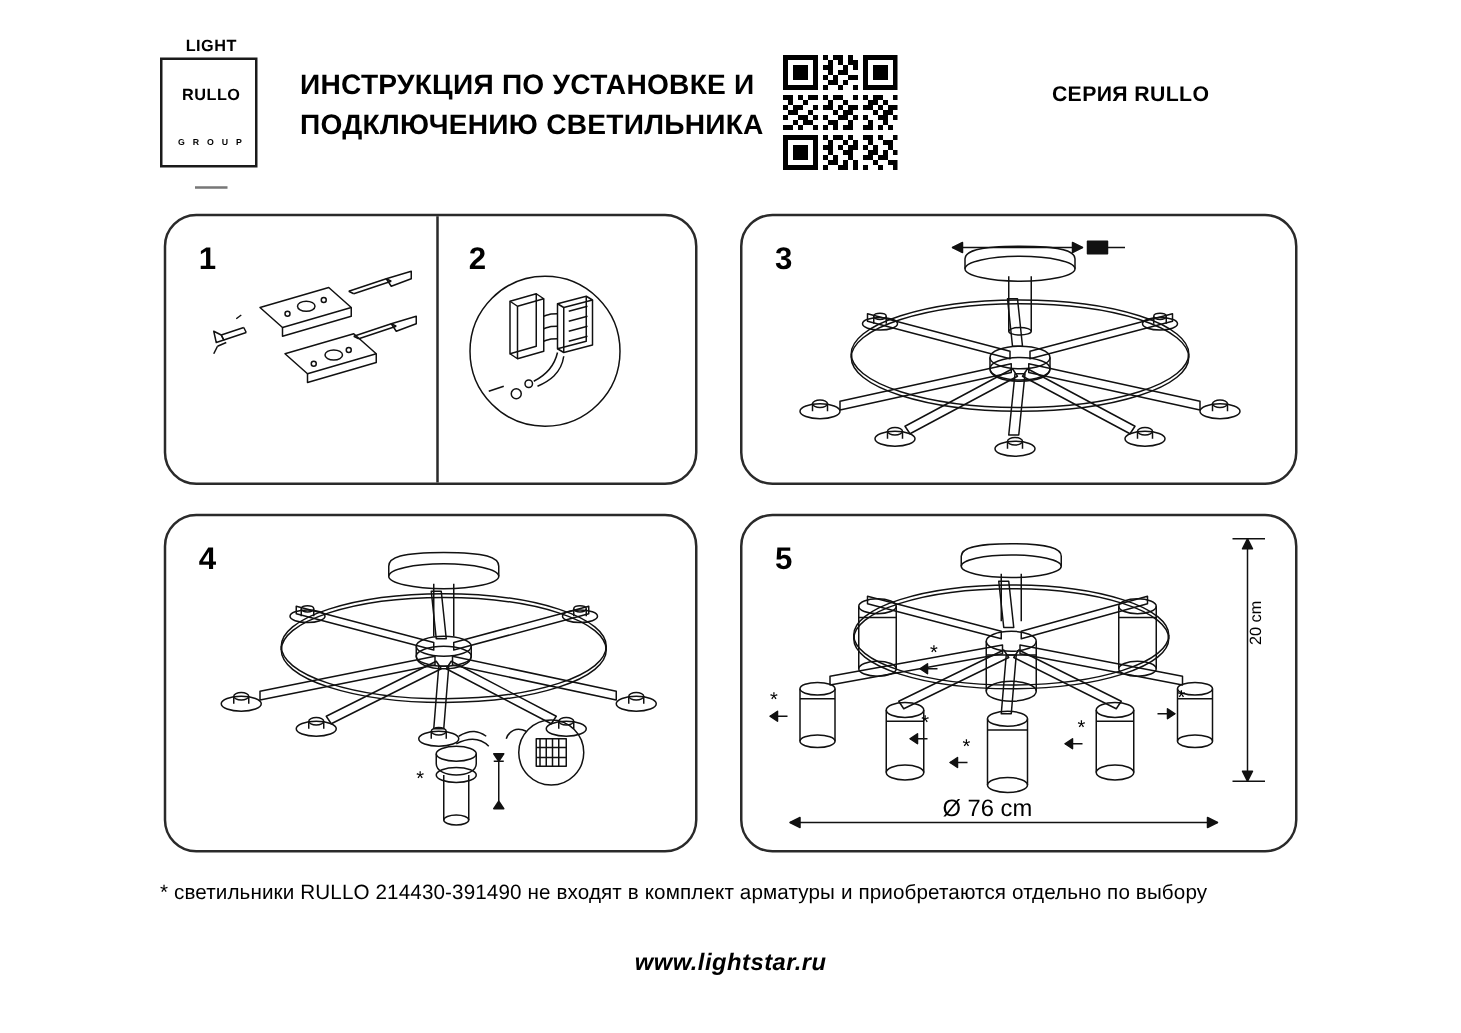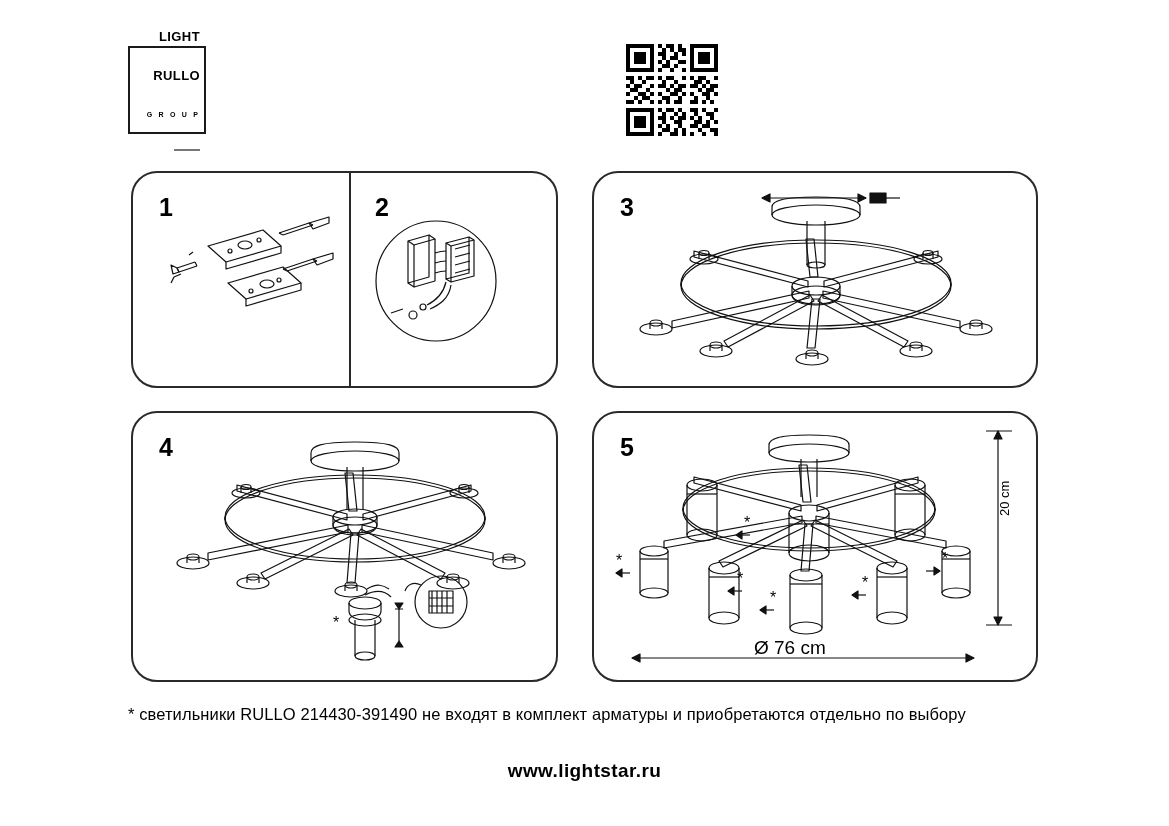--- a/index.html
+++ b/index.html
@@ -30,21 +30,21 @@
     height: 100px;
   }
   .logo-box {
     position: absolute;
     left: 0; top: 8px;
     width: 78px; height: 88px;
     border: 2px solid #1a1a1a;
     display: flex;
     flex-direction: column;
     justify-content: center;
-    align-items: flex-end;
+    align-items: center;
     padding: 5px 4px 4px 8px;
     gap: 26px;
   }
   .logo-line {
     font-size: 13px;
     font-weight: bold;
     line-height: 13px;
     letter-spacing: 0.4px;
   }
   .logo-group {
@@ -132,20 +132,21 @@
 
   .website {
     position: absolute;
     left: 0;
     top: 760px;
     width: 1169px;
     text-align: center;
     font-size: 19px;
     font-weight: bold;
     letter-spacing: 0.4px;
+    font-style: italic;
   }
 
   svg { display: block; }
   .fig { position: absolute; left: 0; top: 0; }
 </style>
 </head>
 <body>
 
 <div class="page">
 
@@ -155,20 +156,24 @@
       <div class="logo-line">LIGHT</div>
       <div class="logo-line">RULLO</div>
       <div class="logo-group">G R O U P</div>
       <div class="logo-flag">
         <i class="fg"></i>
           <i class="fw"></i>
           <i class="fr"></i>
       </div>
     </div>
 
+    <div class="title">
+      <div>ИНСТРУКЦИЯ ПО УСТАНОВКЕ И</div>
+      <div>ПОДКЛЮЧЕНИЮ СВЕТИЛЬНИКА</div>
+    </div>
 
     <div class="qr">
       <svg width="92" height="92" viewBox="0 0 23 23" shape-rendering="crispEdges">
         <rect width="23" height="23" fill="#ffffff"></rect>
         <g fill="#000000">
           <rect x="0" y="0" width="7" height="7"></rect>
             <rect x="1" y="1" width="5" height="5" fill="#fff"></rect>
             <rect x="2" y="2" width="3" height="3"></rect>
           <rect x="16" y="0" width="7" height="7"></rect>
             <rect x="17" y="1" width="5" height="5" fill="#fff"></rect>
@@ -285,20 +290,21 @@
             <rect x="11" y="22" width="2" height="1"></rect>
             <rect x="14" y="22" width="1" height="1"></rect>
           <rect x="16" y="22" width="1" height="1"></rect>
             <rect x="19" y="22" width="1" height="1"></rect>
             <rect x="22" y="22" width="1" height="1"></rect>
         </g>
       </svg>
     </div>
 
     <div class="series">
+      <div>СЕРИЯ RULLO</div>
     </div>
   </div>
 
   <div class="panel" id="panel-1-2">
     <div class="divider-v"></div>
     <div class="panel-num" style="left:26px; top:20px;">1</div>
     <div class="panel-num" style="left:242px; top:20px;">2</div>
 
     <svg class="fig" width="427" height="217" viewBox="0 0 427 217">
       <g stroke="#111" stroke-width="1.2" fill="none" stroke-linejoin="round">

